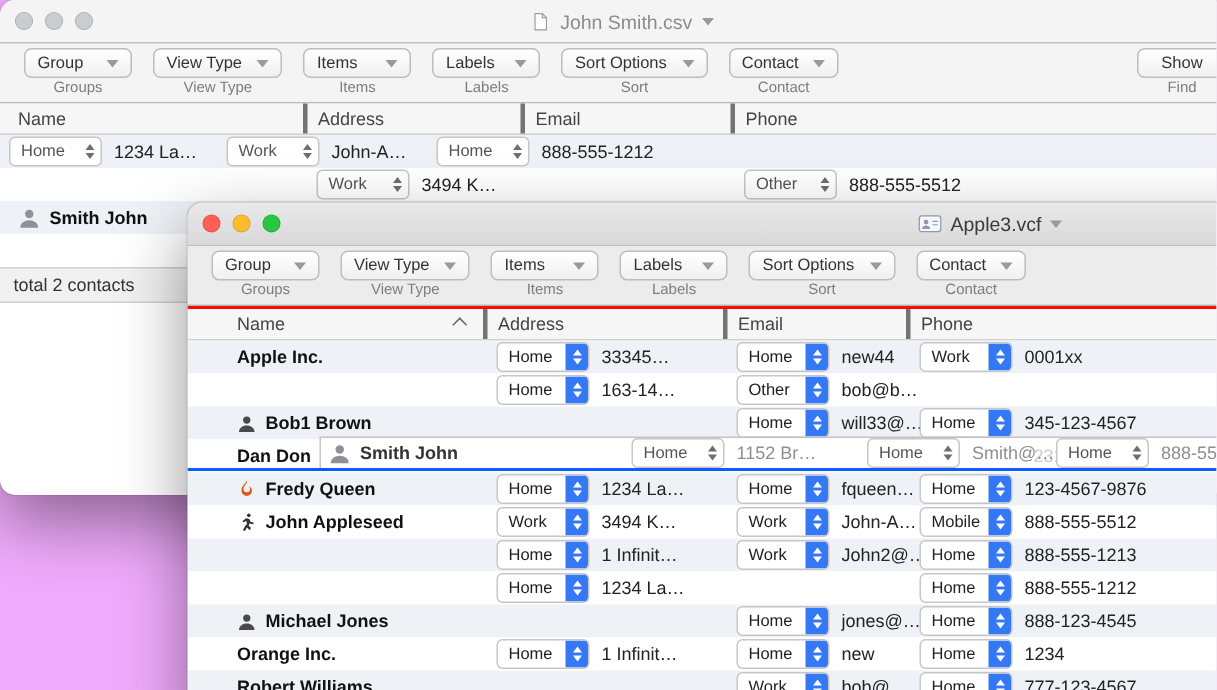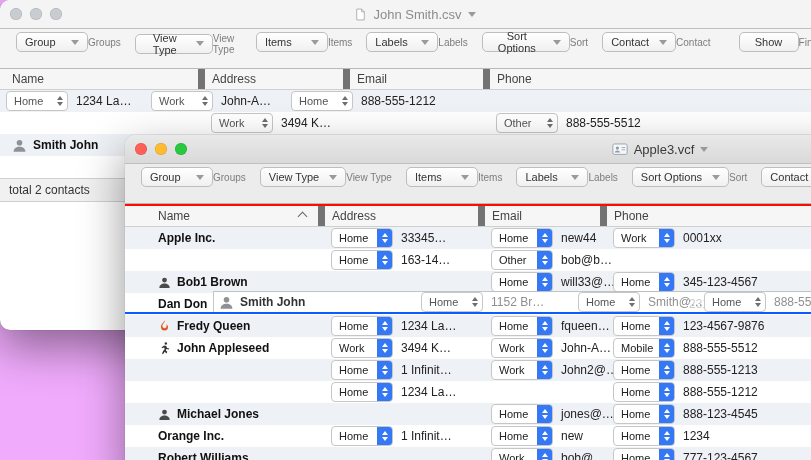--- a/index.html
+++ b/index.html
@@ -21,34 +21,34 @@
   .inactive .lights i{background:#c9cdd2;}
   .title{display:flex;align-items:center;gap:6px;font-size:13px;color:#3a3a3a;}
   .inactive .title{color:#8c8c8c;}
   .chev{width:0;height:0;border-left:4px solid transparent;border-right:4px solid transparent;border-top:5px solid #9a9a9a;display:inline-block;}
   .ticon{display:inline-flex;align-items:center;}
 
   
   .toolbar{height:40px;display:flex;align-items:flex-start;gap:14px;padding:3px 12px 0 16px;
            background:#ececec;border-bottom:1px solid #b9b9b9;box-sizing:border-box;}
   .inactive-tb{background:#f4f4f4;}
-  .tool{display:flex;align-items:center;}
+  .tool{display:flex;flex-direction:column;align-items:center;}
   .tbtn{display:flex;align-items:center;justify-content:space-between;gap:10px;height:20px;
         background:linear-gradient(#ffffff,#f0f0f0);border:1px solid #bdbdbd;border-radius:5px;
         font-size:11px;color:#333;padding:0 8px;font-family:inherit;}
   .tool:nth-child(1) .tbtn{min-width:72px;} .tool:nth-child(2) .tbtn{min-width:78px;}
   .tool:nth-child(3) .tbtn{min-width:72px;} .tool:nth-child(4) .tbtn{min-width:72px;}
   .tool:nth-child(5) .tbtn{min-width:88px;} .tool:nth-child(6) .tbtn{min-width:72px;}
   .cap{font-size:10px;color:#7d7d7d;margin-top:1px;}
   .spacer{flex:1;}
   .tool.find .tbtn{min-width:60px;justify-content:center;}
 
   
   .thead{display:flex;height:20px;background:#f6f6f6;border-bottom:1px solid #cfcfcf;align-items:center;}
-  .th{display:flex;align-items:center;height:100%;box-sizing:border-box;border-right:7px solid #737373;
+  .th{display:flex;align-items:center;height:100%;box-sizing:border-box;border-right:3px solid #737373;
       padding-left:7px;font-size:12px;color:#444;}
   .sortcaret{width:6px;height:6px;border-left:1.6px solid #666;border-top:1.6px solid #666;
              transform:rotate(45deg);margin-left:auto;margin-right:12px;display:inline-block;}
   .tbody{position:relative;}
   .row{display:flex;height:22px;align-items:center;background:#fff;}
   .row.shade{background:#eef1f5;}
   .cell{display:flex;align-items:center;height:100%;box-sizing:border-box;padding-left:6px;}
   .back .c-name{width:205px;} .back .c-address{width:145px;} .back .c-email{width:140px;} .back .c-phone{flex:1;}
   .front .c-name{width:200px;} .front .c-address{width:160px;} .front .c-email{width:122px;} .front .c-phone{flex:1;}
   .back .c-name{padding-left:12px;} .front .c-name{padding-left:33px;}

